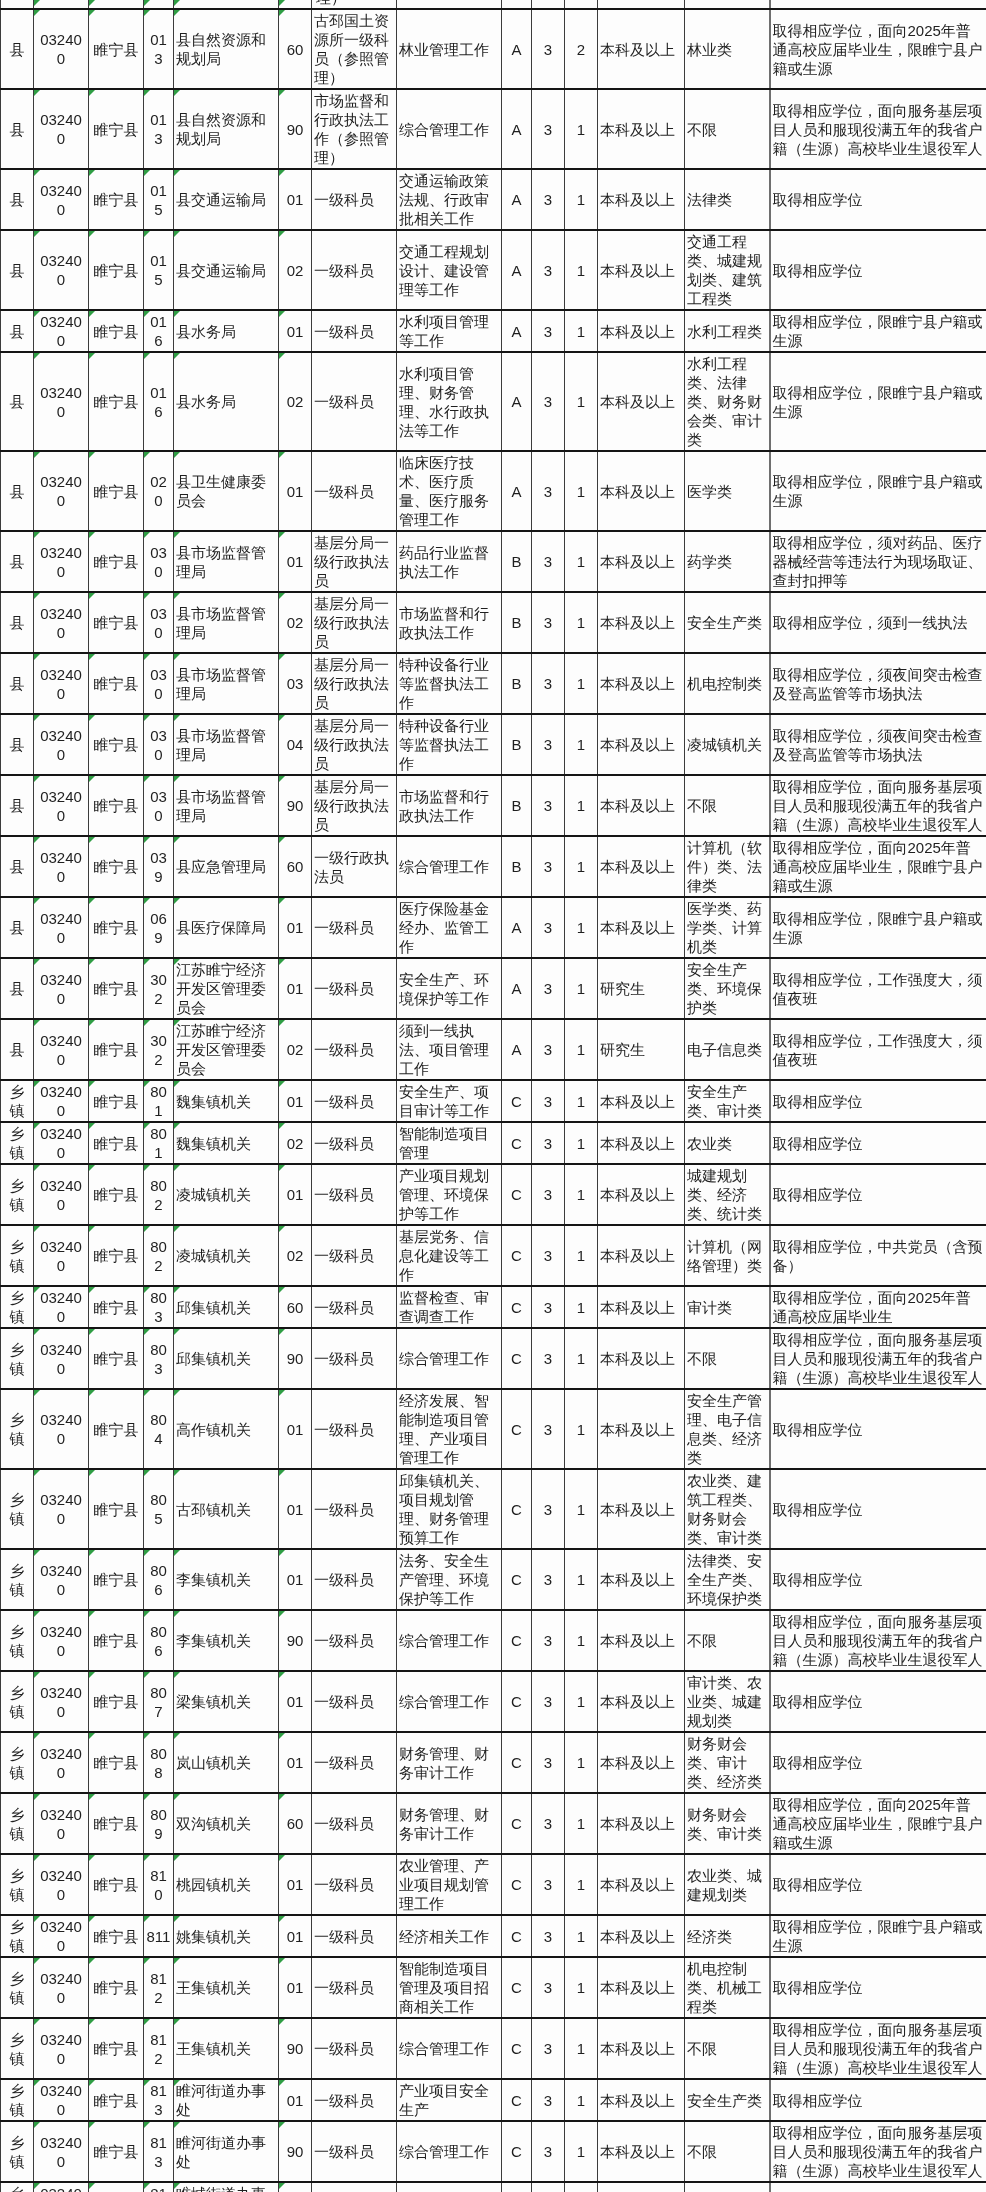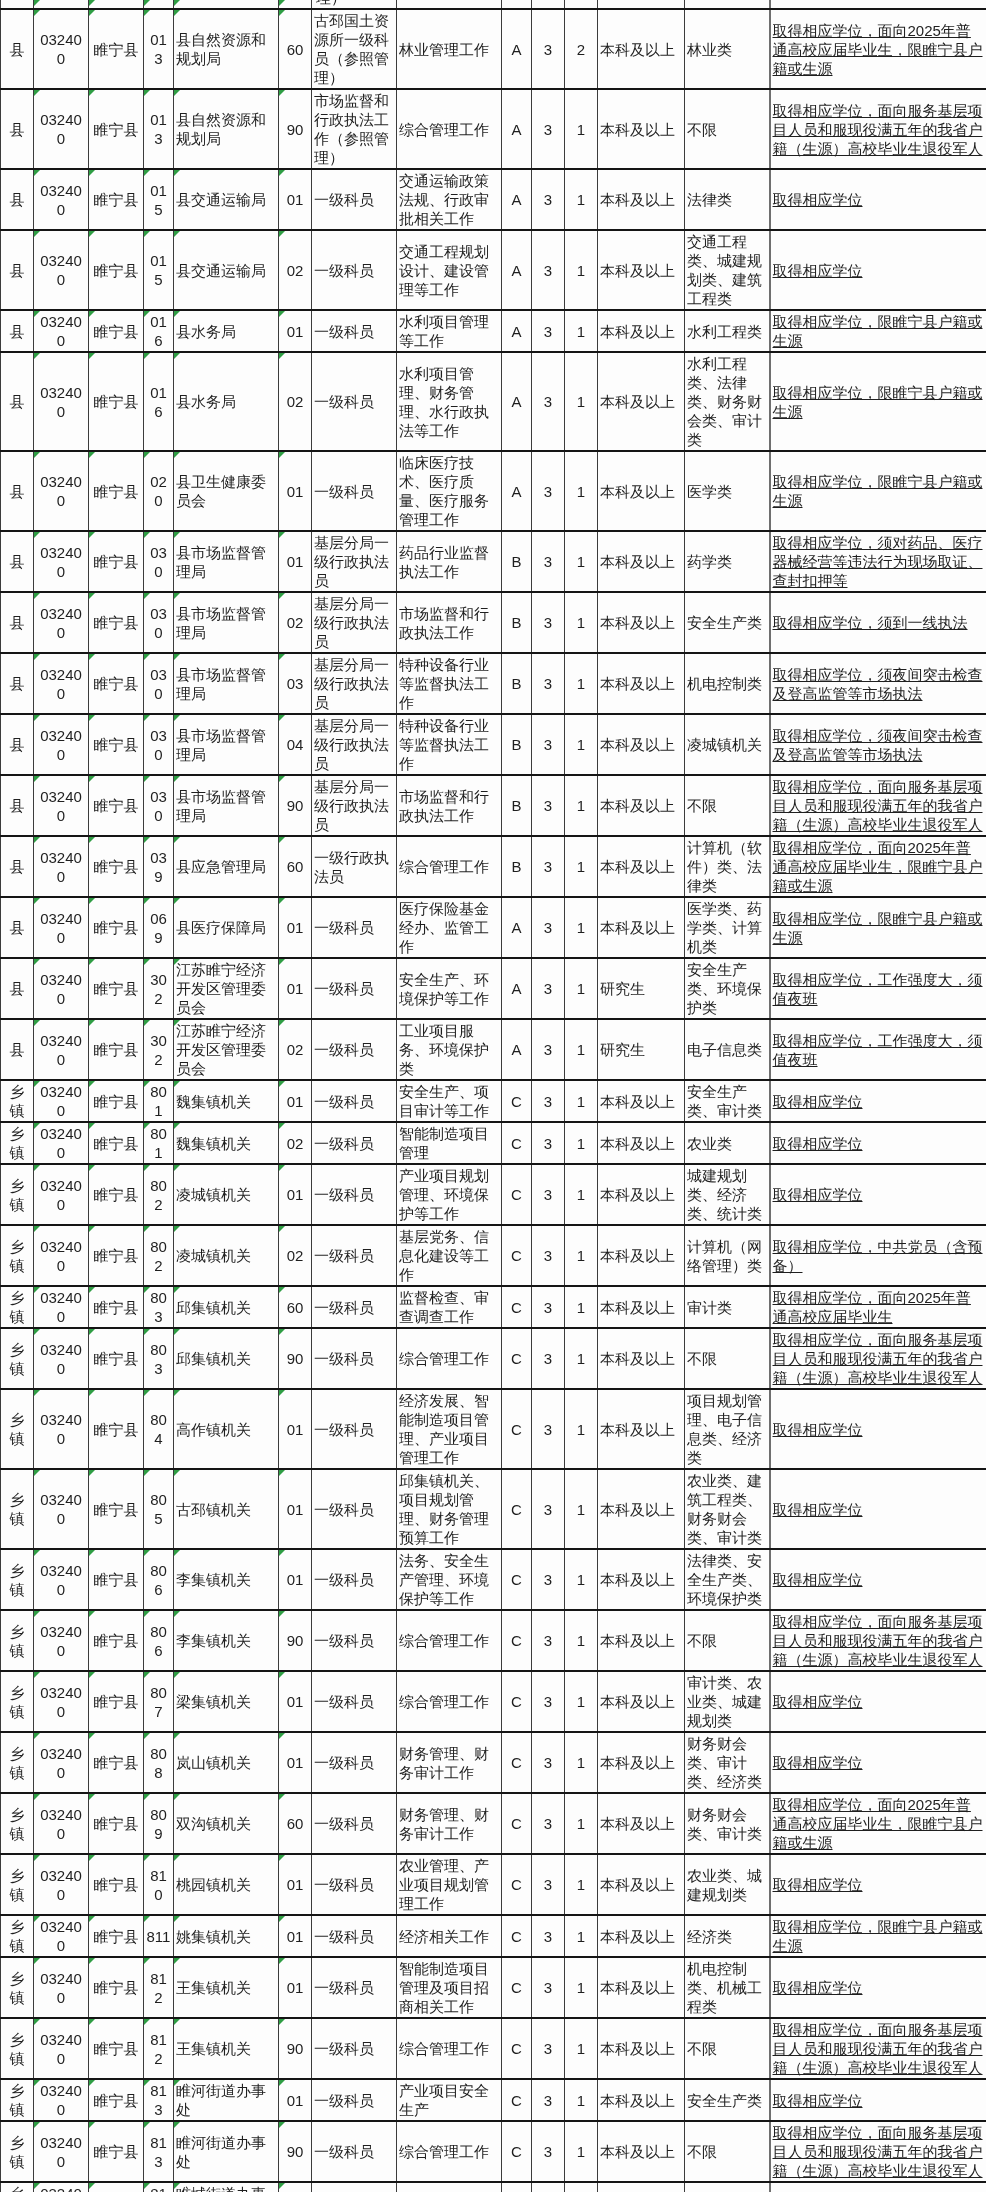--- a/index.html
+++ b/index.html
@@ -25,21 +25,21 @@
   col.c-ptitle{width:85px;}
   col.c-duties{width:105px;}
   col.c-cat{width:30px;}
   col.c-ratio{width:33px;}
   col.c-open{width:33px;}
   col.c-edu{width:87px;}
   col.c-major{width:85px;}
   col.c-remarks{width:217px;}
   td.center{text-align:center;}
   td.left{text-align:left;}
-  td.col-remarks{border-left:2px solid #6f6f6f;text-decoration:underline;}
+  td.col-remarks{border-left:2px solid #6f6f6f;}
   
   td.corner{position:relative;}
   td.corner::before{
     content:"";position:absolute;top:0;left:0;width:0;height:0;
     border-top:6px solid var(--corner,#2f9e44);
     border-right:6px solid transparent;
   }
   
   td.col-type .cv{display:inline-block;width:1.05em;word-break:break-all;text-align:center;}
   
@@ -327,21 +327,21 @@
     <td class="left col-remarks"><span class="cv">取得相应学位，工作强度大，须值夜班</span></td>
   </tr>
       <tr>
     <td class="center col-type"><span class="cv">县</span></td>
     <td class="center corner"><span class="cv">032400</span></td>
     <td class="center corner"><span class="cv">睢宁县</span></td>
     <td class="center corner"><span class="cv">302</span></td>
     <td class="left corner"><span class="cv">江苏睢宁经济开发区管理委员会</span></td>
     <td class="center corner"><span class="cv">02</span></td>
     <td class="left"><span class="cv">一级科员</span></td>
-    <td class="left"><span class="cv">工业项目服务、环境保护类</span></td>
+    <td class="left"><span class="cv">须到一线执法、项目管理工作</span></td>
     <td class="center"><span class="cv">A</span></td>
     <td class="center"><span class="cv">3</span></td>
     <td class="center"><span class="cv">1</span></td>
     <td class="left"><span class="cv">研究生</span></td>
     <td class="left"><span class="cv">电子信息类</span></td>
     <td class="left col-remarks"><span class="cv">取得相应学位，工作强度大，须值夜班</span></td>
   </tr>
       <tr>
     <td class="center col-type"><span class="cv">乡镇</span></td>
     <td class="center corner"><span class="cv">032400</span></td>
@@ -444,21 +444,21 @@
     <td class="center corner"><span class="cv">睢宁县</span></td>
     <td class="center corner"><span class="cv">804</span></td>
     <td class="left corner"><span class="cv">高作镇机关</span></td>
     <td class="center corner"><span class="cv">01</span></td>
     <td class="left"><span class="cv">一级科员</span></td>
     <td class="left"><span class="cv">经济发展、智能制造项目管理、产业项目管理工作</span></td>
     <td class="center"><span class="cv">C</span></td>
     <td class="center"><span class="cv">3</span></td>
     <td class="center"><span class="cv">1</span></td>
     <td class="left"><span class="cv">本科及以上</span></td>
-    <td class="left"><span class="cv">项目规划管理、电子信息类、经济类</span></td>
+    <td class="left"><span class="cv">安全生产管理、电子信息类、经济类</span></td>
     <td class="left col-remarks"><span class="cv">取得相应学位</span></td>
   </tr>
       <tr>
     <td class="center col-type"><span class="cv">乡镇</span></td>
     <td class="center corner"><span class="cv">032400</span></td>
     <td class="center corner"><span class="cv">睢宁县</span></td>
     <td class="center corner"><span class="cv">805</span></td>
     <td class="left corner"><span class="cv">古邳镇机关</span></td>
     <td class="center corner"><span class="cv">01</span></td>
     <td class="left"><span class="cv">一级科员</span></td>

